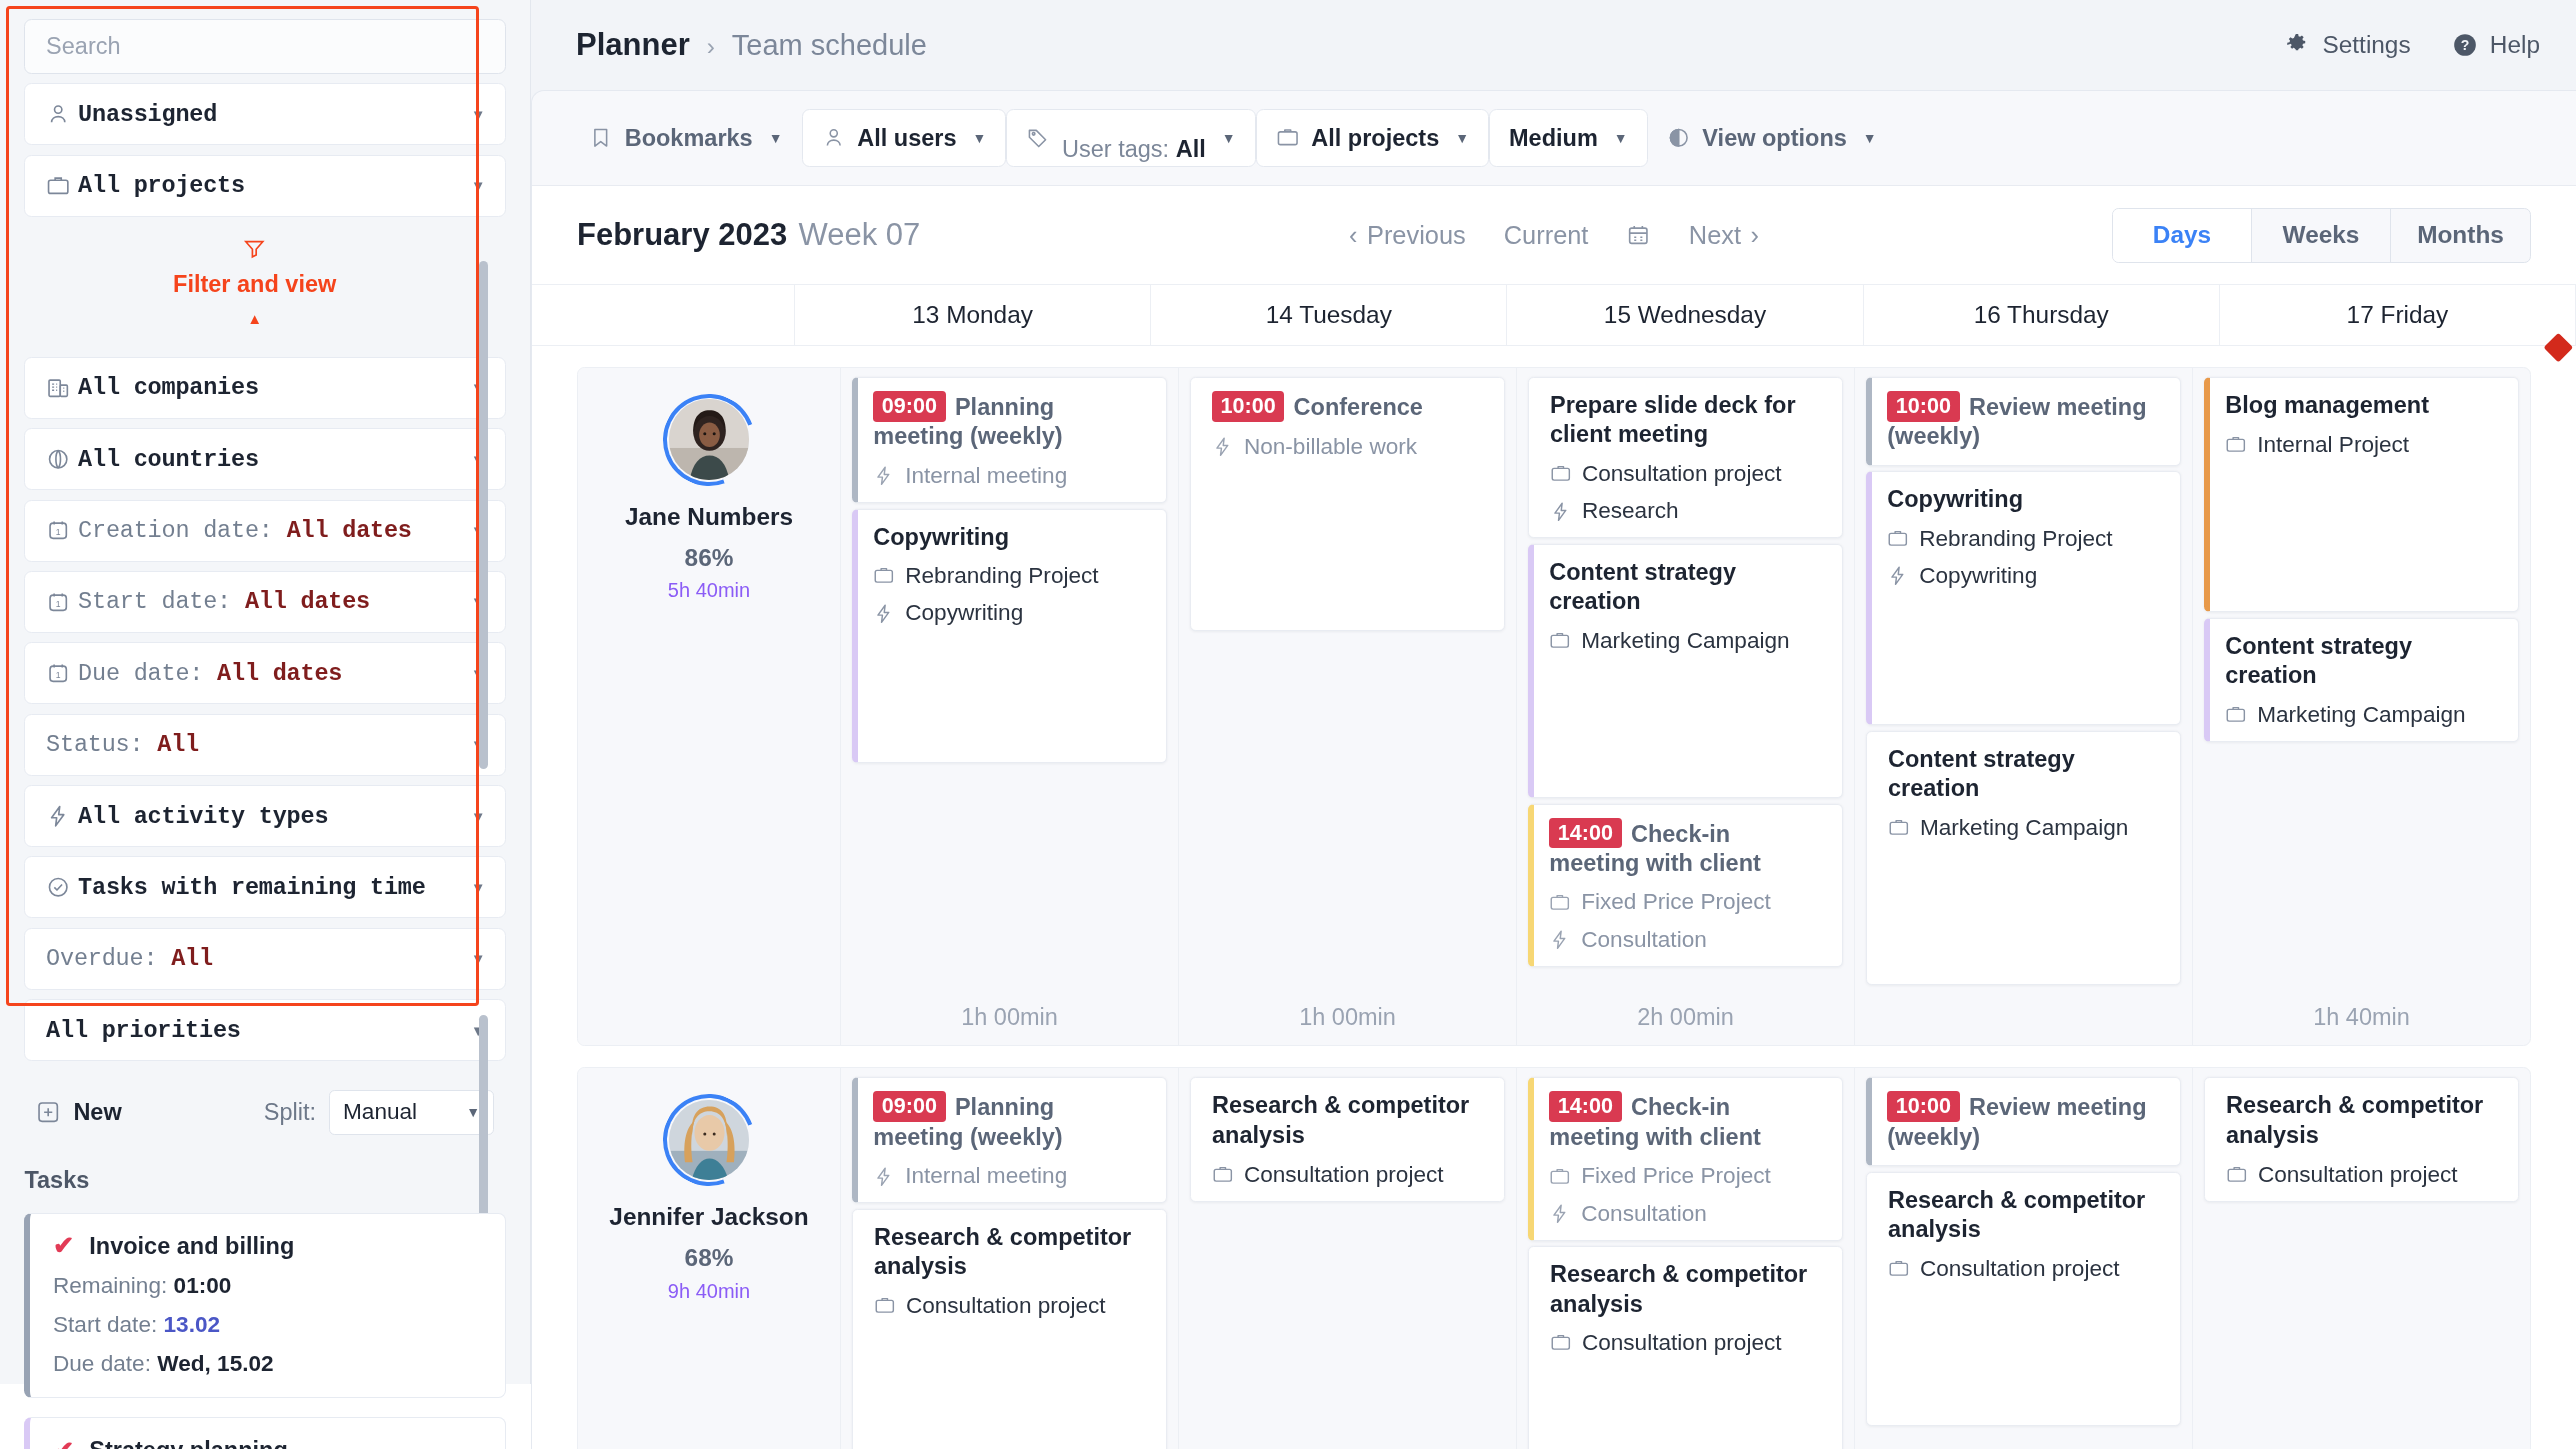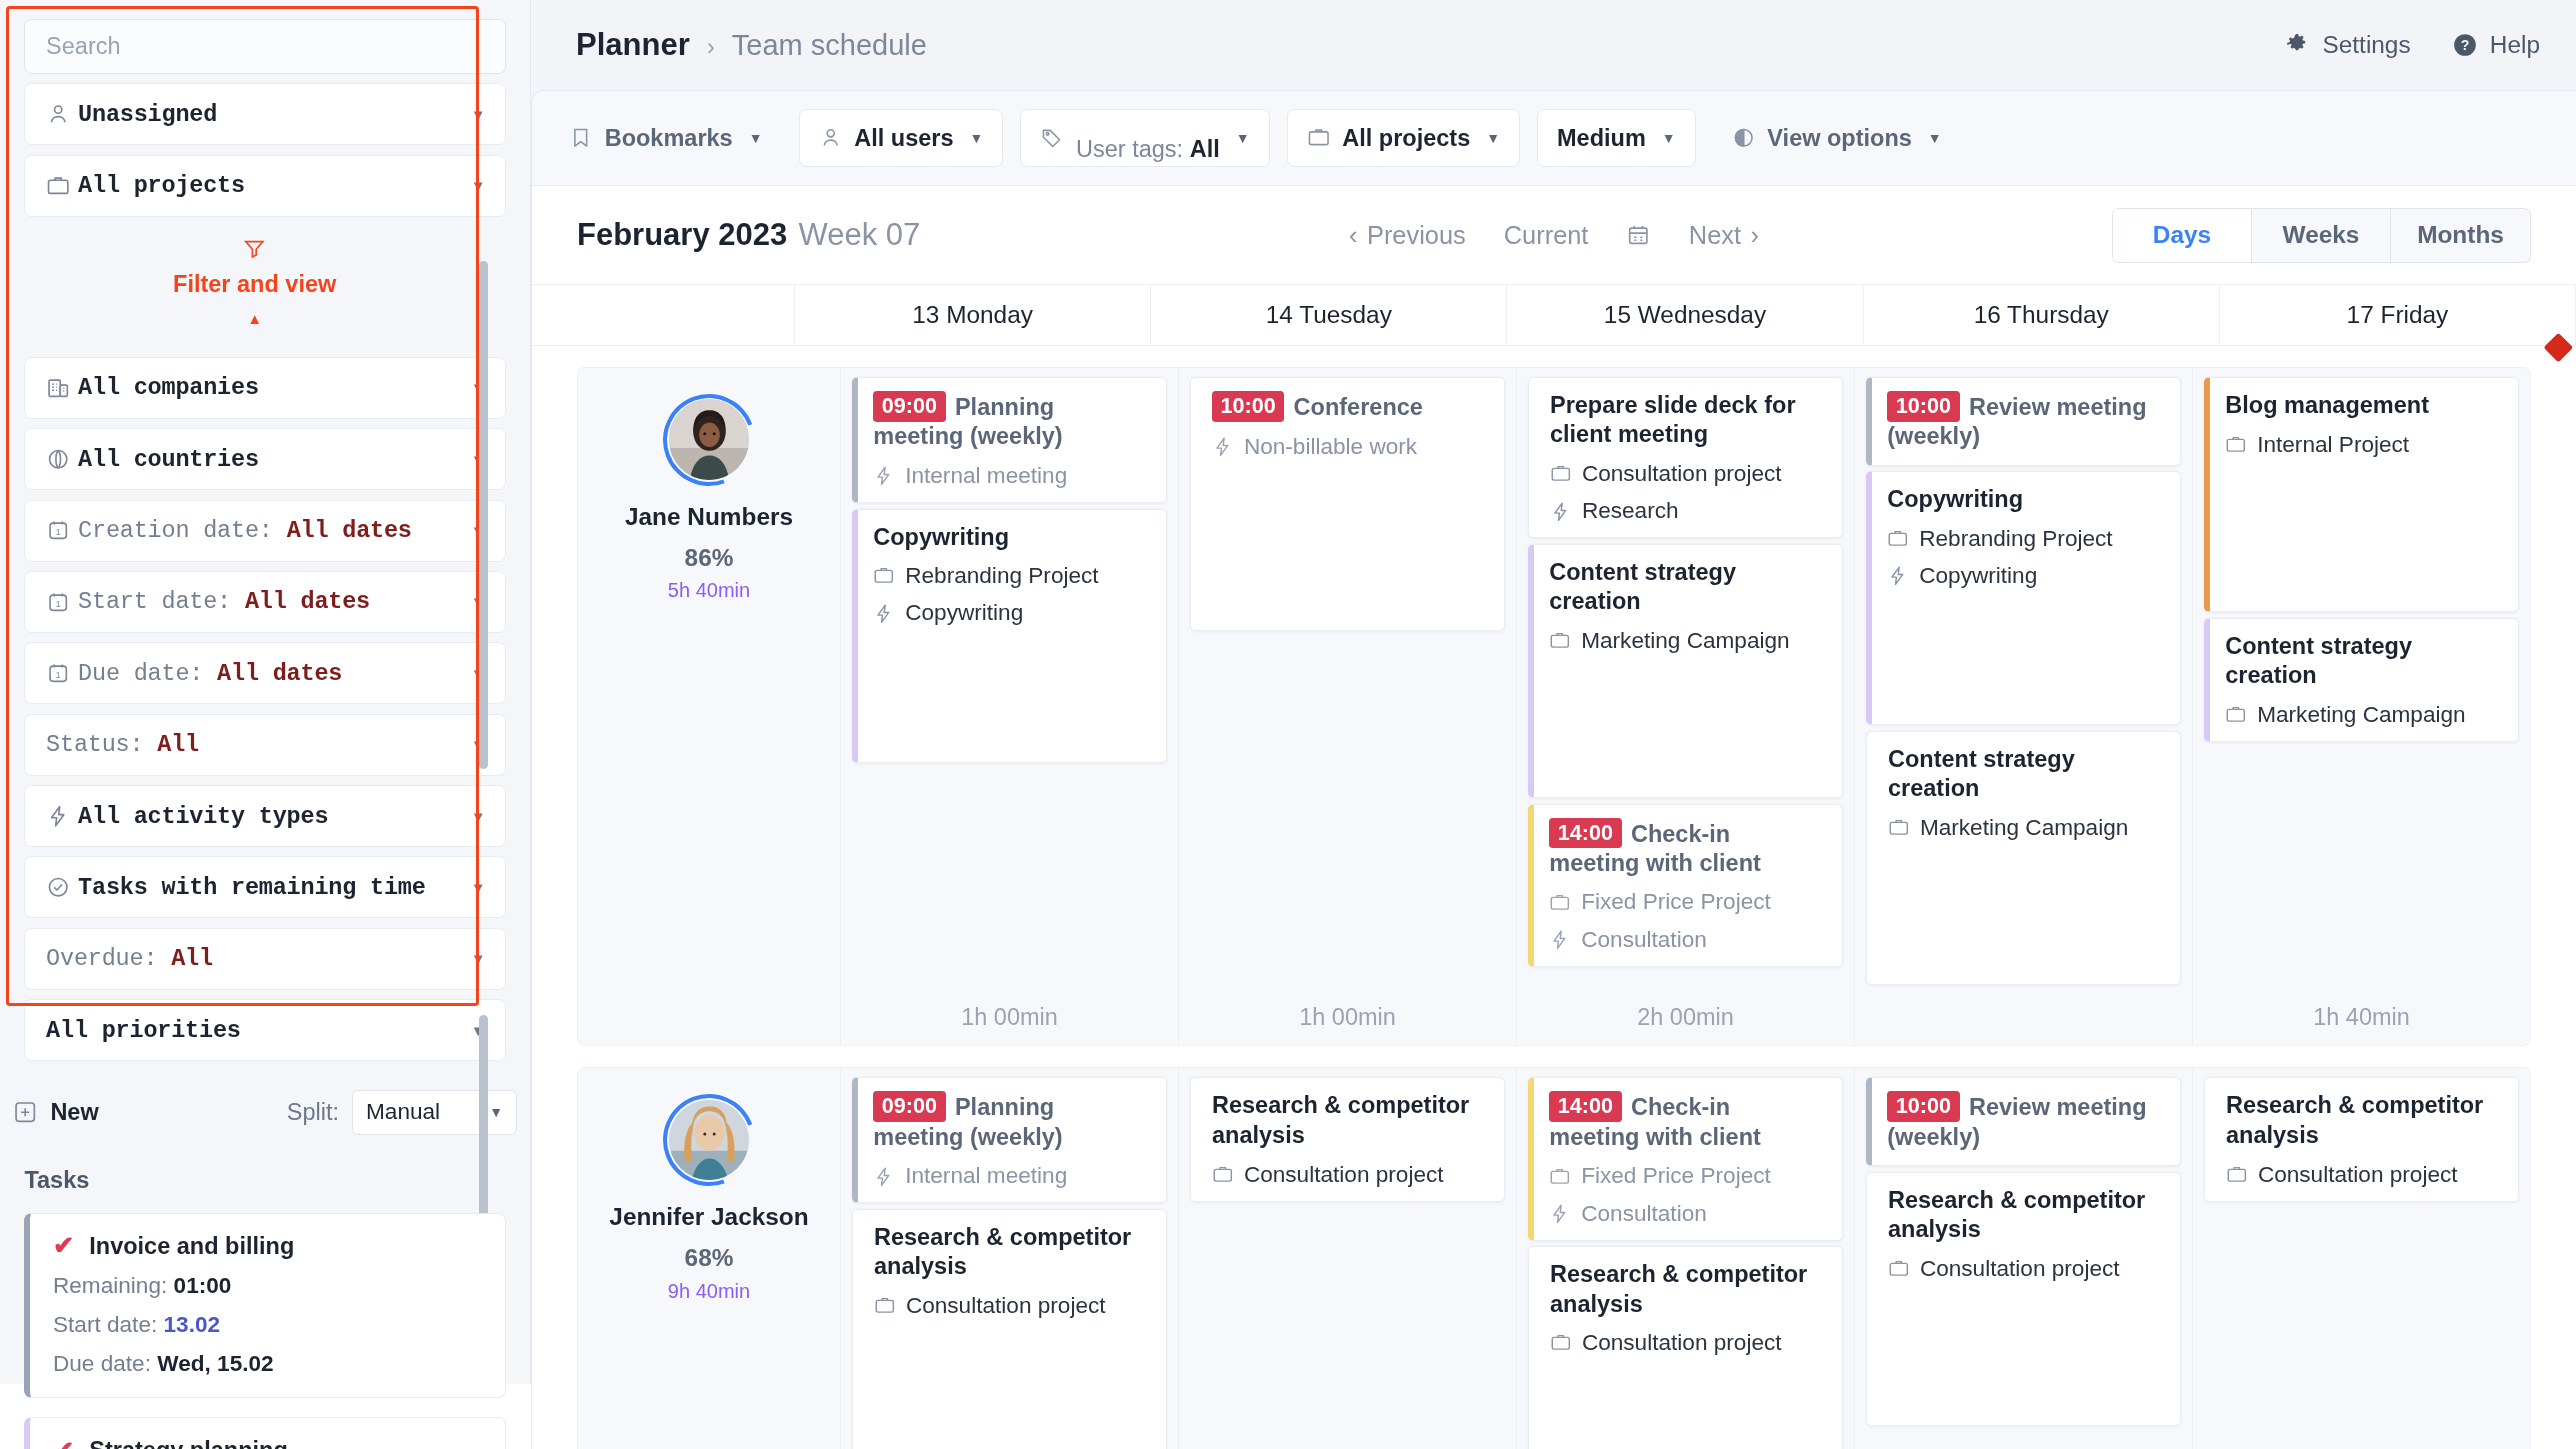--- a/index.html
+++ b/index.html
@@ -52,21 +52,21 @@
 
   .sb-scrollbar {
     position: absolute; width: 8.5px; border-radius: 4.7px; background: #b9c1cd;
     left: 479px;
   }
   .sb-scrollbar.one { top: 261px; height: 508px; }
   .sb-scrollbar.two { top: 1015px; height: 282px; left: 479px; }
 
   
   .new-split {
-    display:flex; align-items:center; padding: 0 13px; margin-top: 24.4px;
+    display:flex; align-items:center; padding: 0 36px; margin-top: 24.4px;
     height: 53px;
   }
   .new-btn { display:flex; align-items:center; gap:13px; font-size:23.5px; font-weight:700; color:#1d2431; }
   .new-btn .ico { color:#7c8799; display:flex; }
   .split-wrap { margin-left:auto; display:flex; align-items:center; gap:13px; }
   .split-lbl { font-size:23.5px; color:#6d7889; }
   .split-sel {
     width: 165px; height: 45px; border:0.9px solid #dfe4ec; border-radius:5.6px;
     background:#fff; display:flex; align-items:center; padding: 0 13px;
     font-size:22.6px; color:#1d2431;
@@ -98,21 +98,21 @@
   .top-action { display:flex; align-items:center; gap:12.2px; font-size:24.4px; color:#4d5767; }
   .top-action .ico { display:flex; color:#4d5767; }
 
   .panel {
     flex:1; margin: 0 0 0 0; background:#f7f8fb;
     border-top-left-radius: 13px; border-left: 0.9px solid #e5e9f0;
     border-top: 0.9px solid #e5e9f0;
     display:flex; flex-direction:column; min-height:0; overflow:hidden;
   }
 
-  .toolbar { height: 94px; display:flex; align-items:center; gap:17px; padding: 0 18px; }
+  .toolbar { height: 94px; display:flex; align-items:center; padding: 0 38px; }
   .tb-btn {
     height: 58px; display:flex; align-items:center; gap:12.2px;
     padding: 0 19px; border-radius: 7.5px; font-size:23.5px; color:#1d2431; font-weight:700;
   }
   .tb-btn.boxed { background:#fff; border:0.9px solid #e4e8ef; }
   .tb-btn.plain { color:#5b6678; font-weight:700; }
   .tb-btn .ico { display:flex; color:#8a94a5; }
   .tb-btn .caret { font-size:14px; color:#5b6678; margin-left:3.8px; }
   .tb-btn .dim { color:#7c8799; font-weight:400;margin-top:23px; }
   .tb-btn .dim b { color:#1d2431; font-weight:700; }

